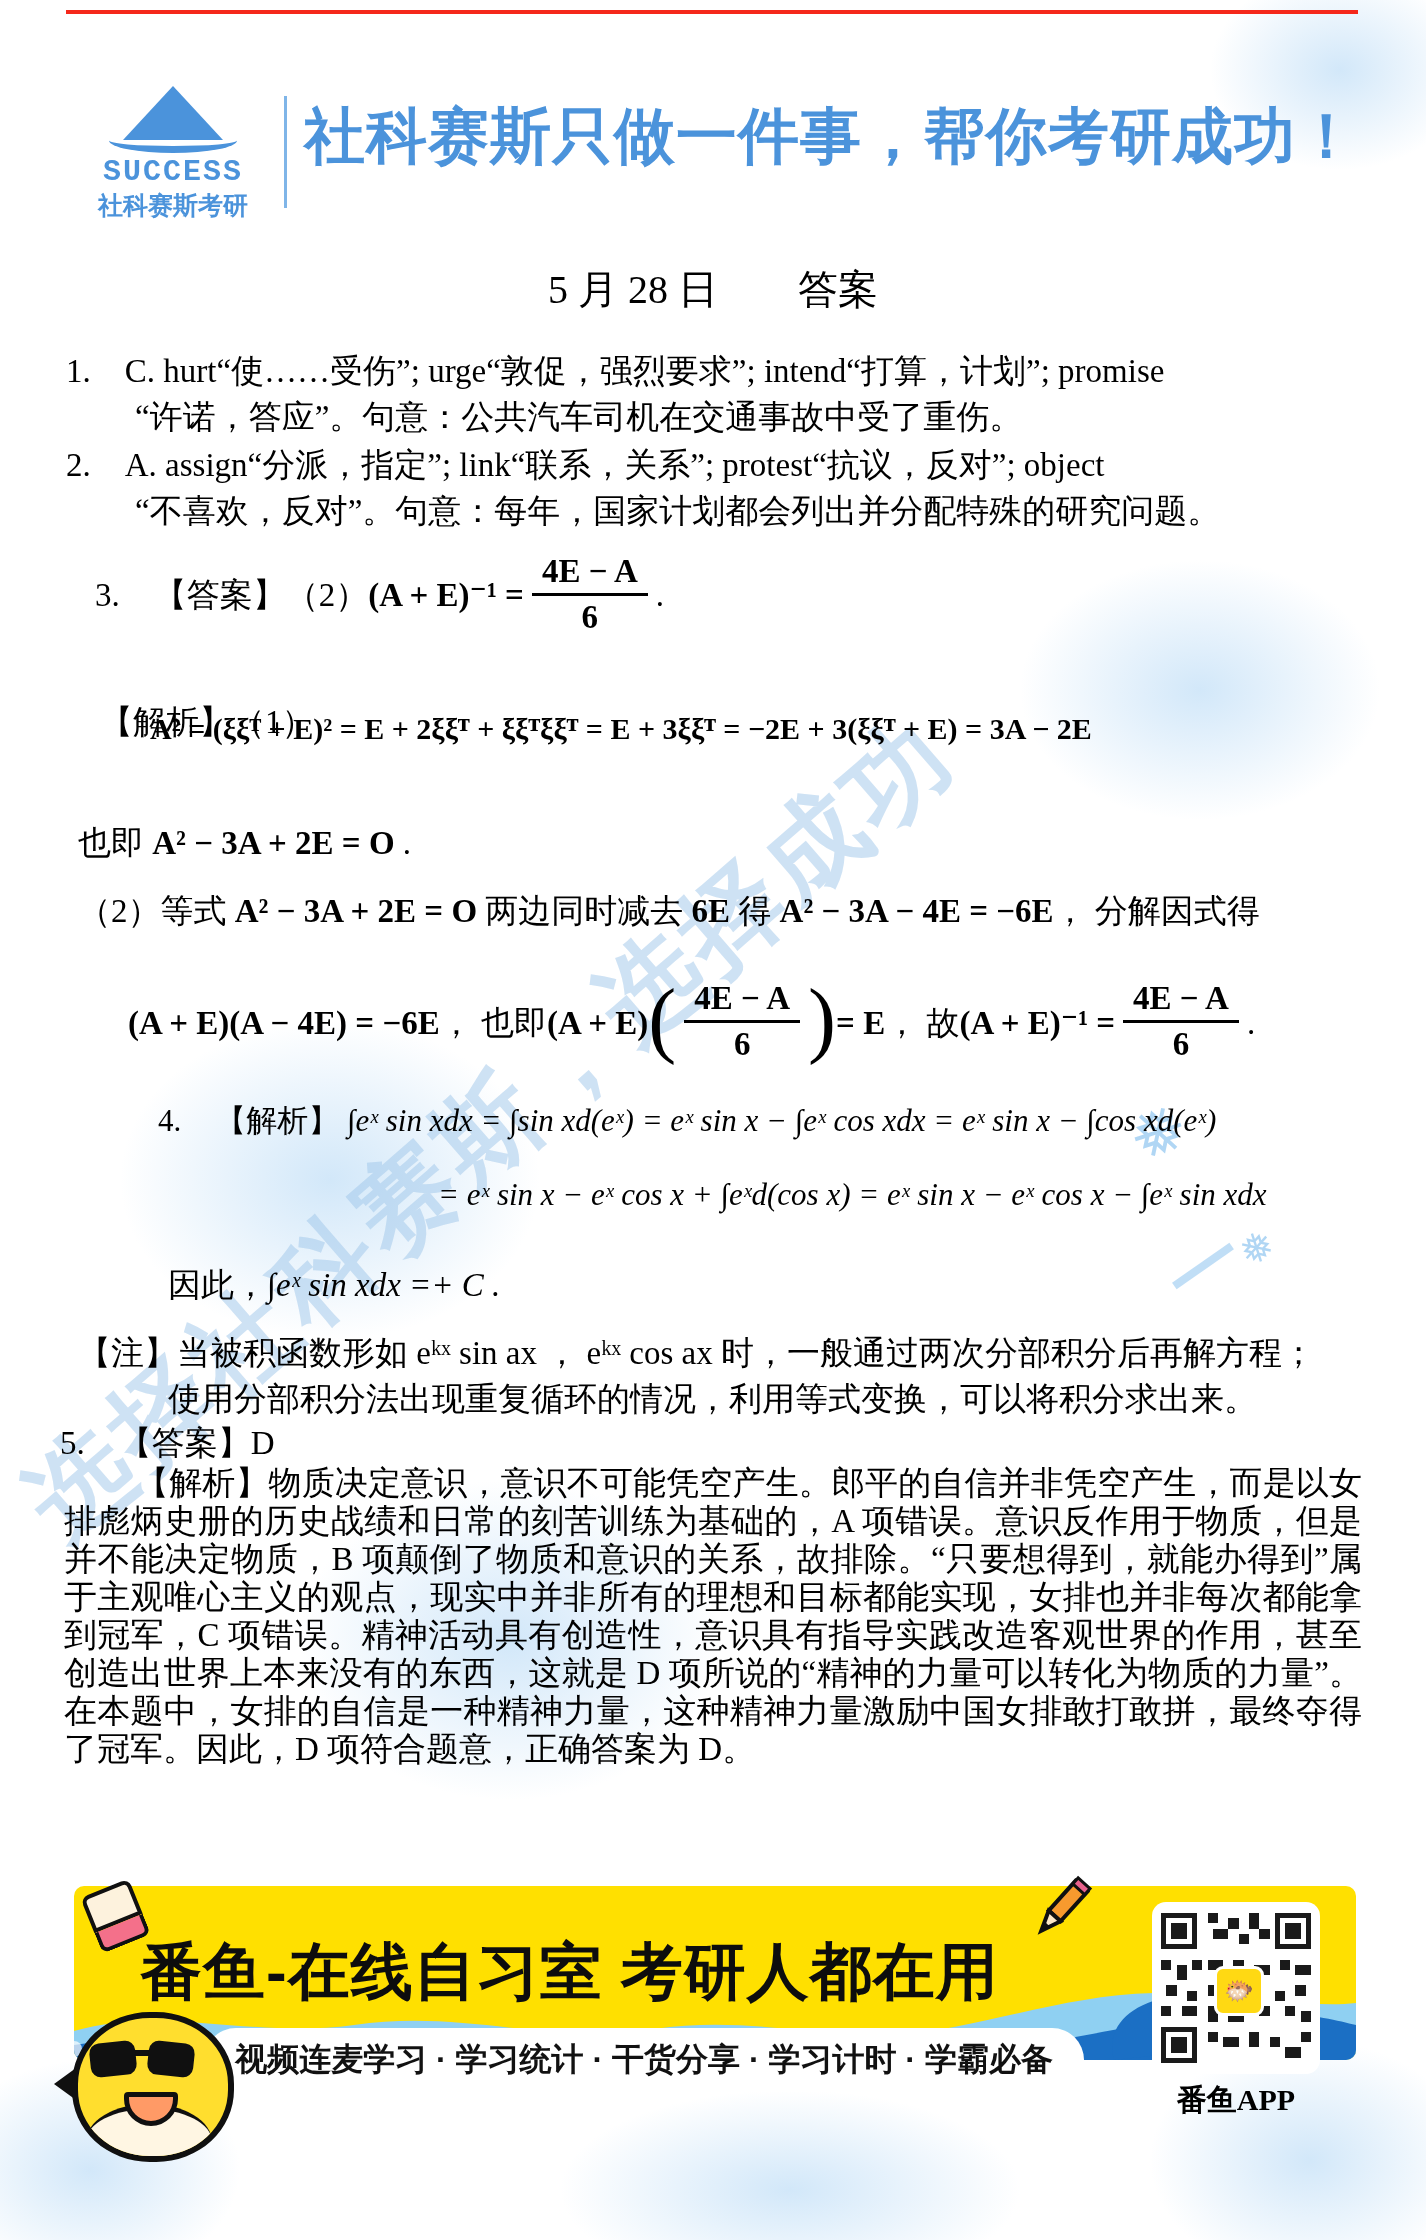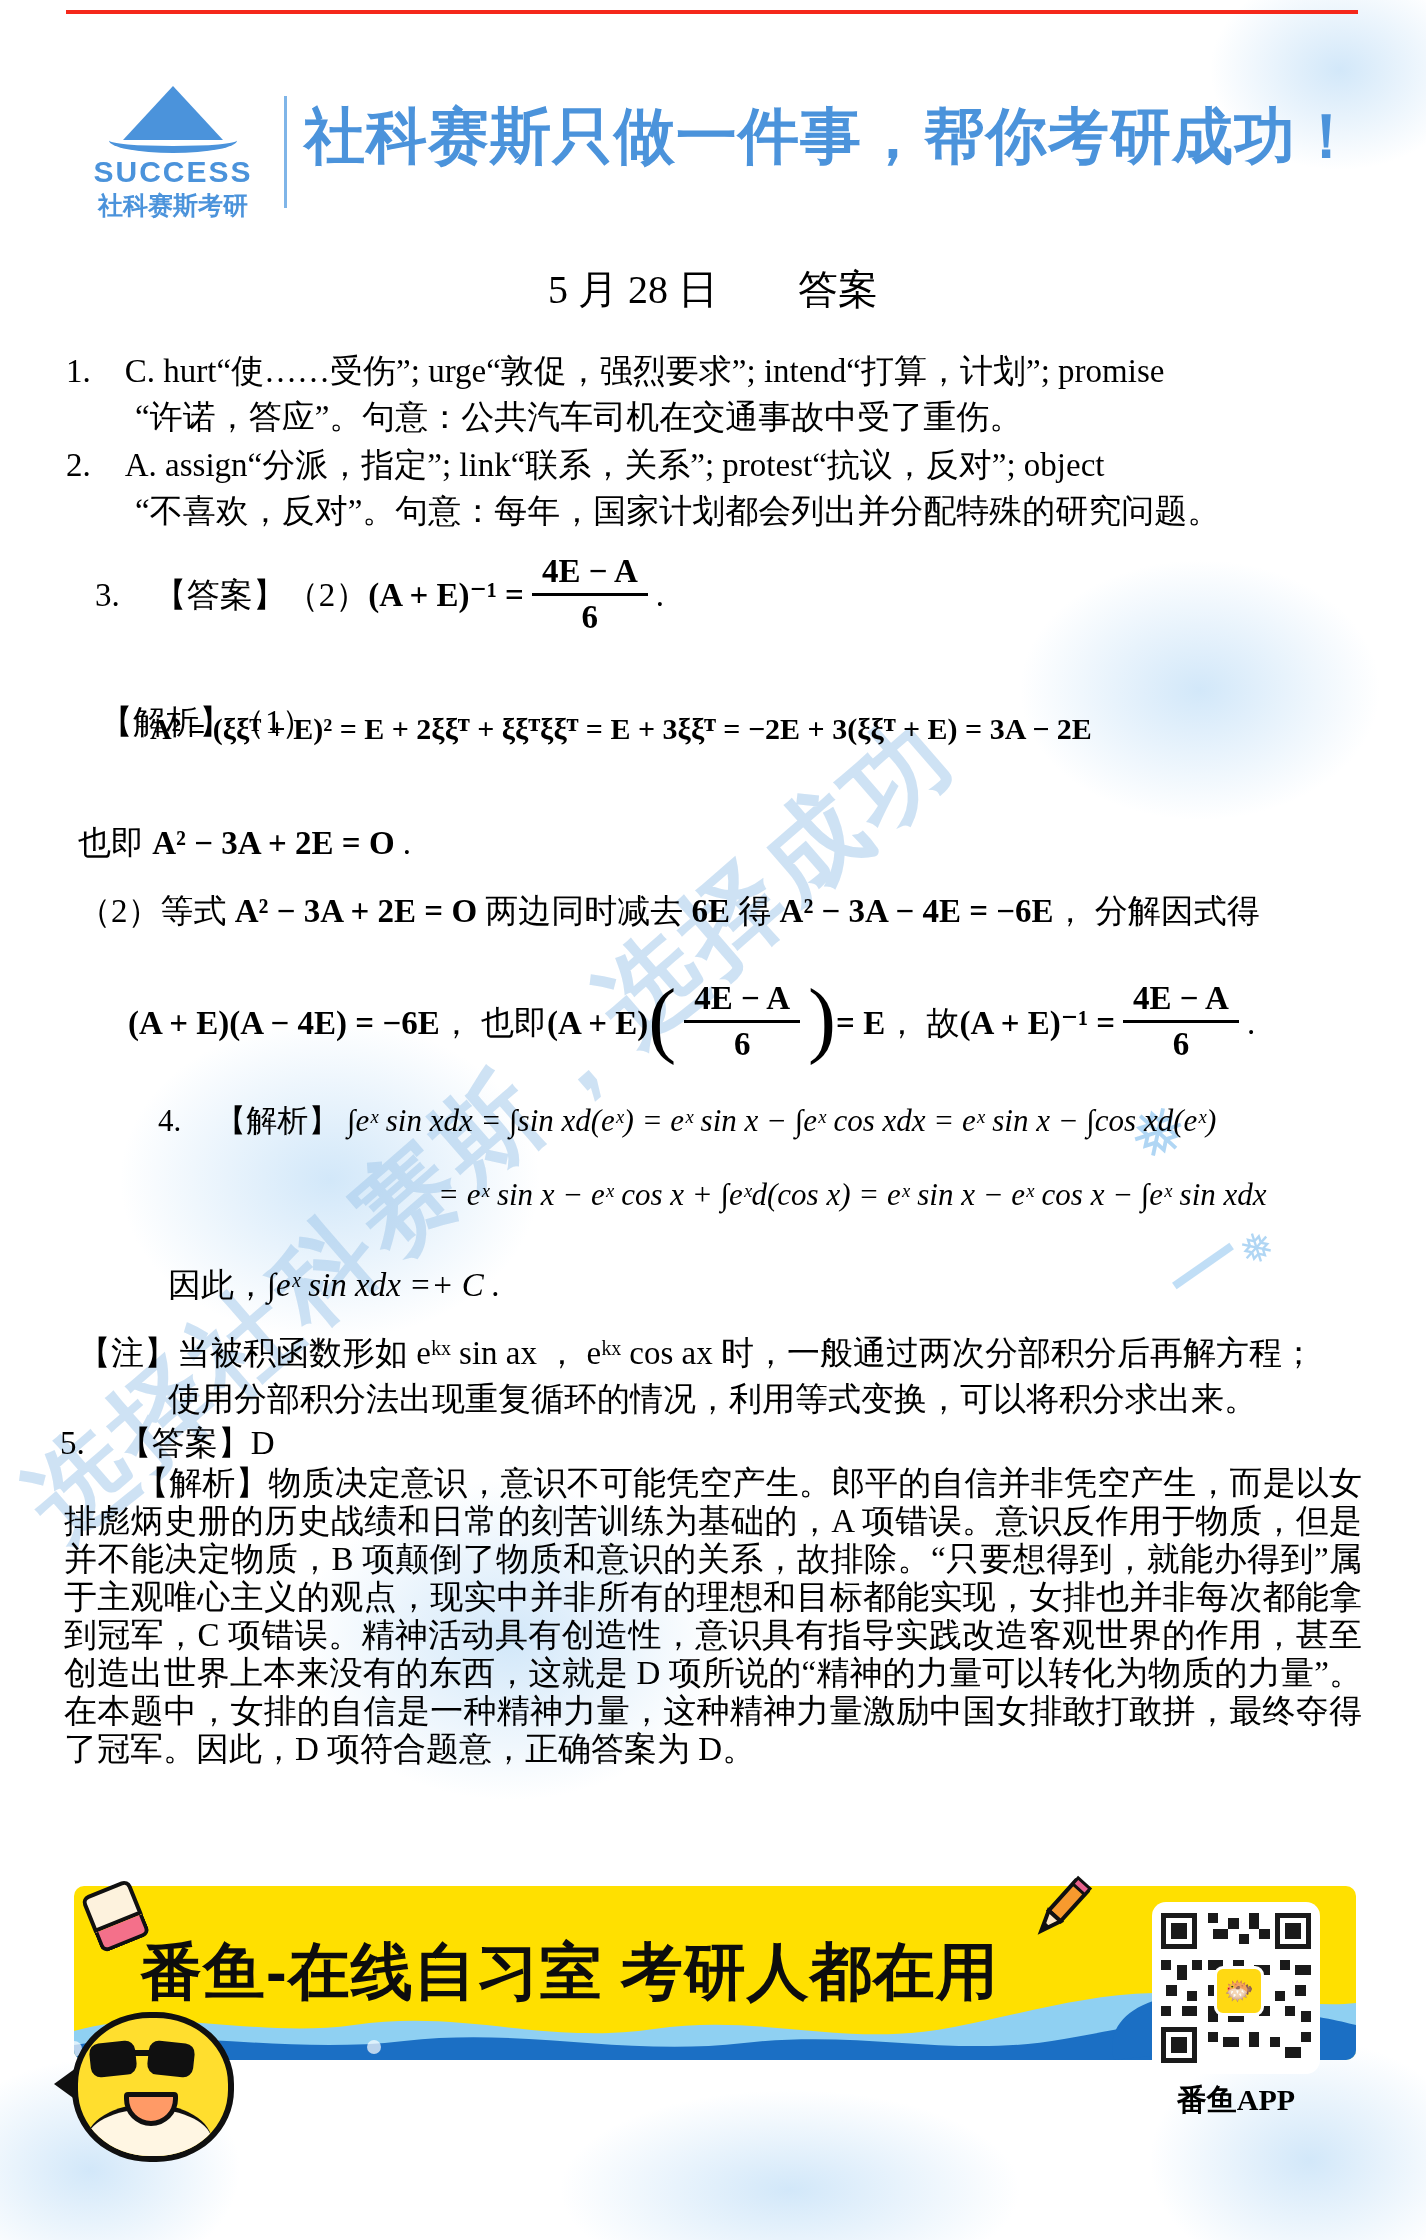--- a/index.html
+++ b/index.html
@@ -16,21 +16,21 @@
       color:rgba(158,198,234,.5);z-index:1;}
   .snow{position:absolute;color:rgba(150,200,240,.75);z-index:1;}
 
   
   .top-rule{left:66px;top:10px;width:1292px;height:4px;background:#f5281b;}
   .logo{left:78px;top:86px;width:190px;text-align:center;z-index:3;}
   .logo-mark{width:0;height:0;margin:0 auto;border-left:50px solid transparent;
              border-right:50px solid transparent;border-bottom:54px solid #4b93db;}
   .logo-swoosh{width:128px;height:18px;margin:-12px auto 0;border-bottom:7px solid #4b93db;
                border-radius:50%;}
-  .logo-name{font-family:Liberation Sans, sans-serif;font-weight:700;font-size:30px;
+  .logo-name{font-family:Liberation Mono, monospace;font-weight:700;font-size:30px;
              letter-spacing:2px;color:#4b93db;margin-top:2px;}
   .logo-sub{font-family:"Liberation Sans",sans-serif;font-weight:700;font-size:25px;color:#4b93db;}
   .logo-divider{left:284px;top:96px;width:3px;height:112px;background:#7fb5e8;}
   .slogan{left:304px;top:96px;width:1070px;font-family:"Liberation Sans",sans-serif;
           font-weight:900;font-size:61px;color:#4b93db;letter-spacing:1px;z-index:3;}
 
   .doc-title{left:0;top:262px;width:100%;text-align:center;font-size:40px;z-index:2;}
 
   .content-line{position:absolute;font-size:33px;line-height:46px;white-space:nowrap;z-index:2;}
   .num{display:inline-block;margin-right:34px;}
@@ -203,20 +203,23 @@
     <g transform="rotate(42 38 38)">
       <rect x="30" y="6" width="16" height="40" fill="#f79a2e" stroke="#101010" stroke-width="4"></rect>
       <rect x="30" y="2" width="16" height="8" fill="#e8618c" stroke="#101010" stroke-width="3"></rect>
       <polygon points="30,46 46,46 38,66" fill="#fde8c8" stroke="#101010" stroke-width="4"></polygon>
       <polygon points="35,57 41,57 38,66" fill="#101010"></polygon>
     </g>
   </svg>
 
   <div class="banner-headline">番鱼-在线自习室 考研人都在用</div>
 
+  <div class="banner-pill">
+    <span>视频连麦学习 · 学习统计 · 干货分享 · 学习计时 · 学霸必备</span>
+  </div>
 
   <div class="mascot">
     <div class="m-fin"></div>
     <div class="m-body">
       <div class="m-belly"></div>
       <div class="m-bridge"></div>
       <div class="m-glass gl"></div>
       <div class="m-glass gr"></div>
       <div class="m-mouth"></div>
     </div>

